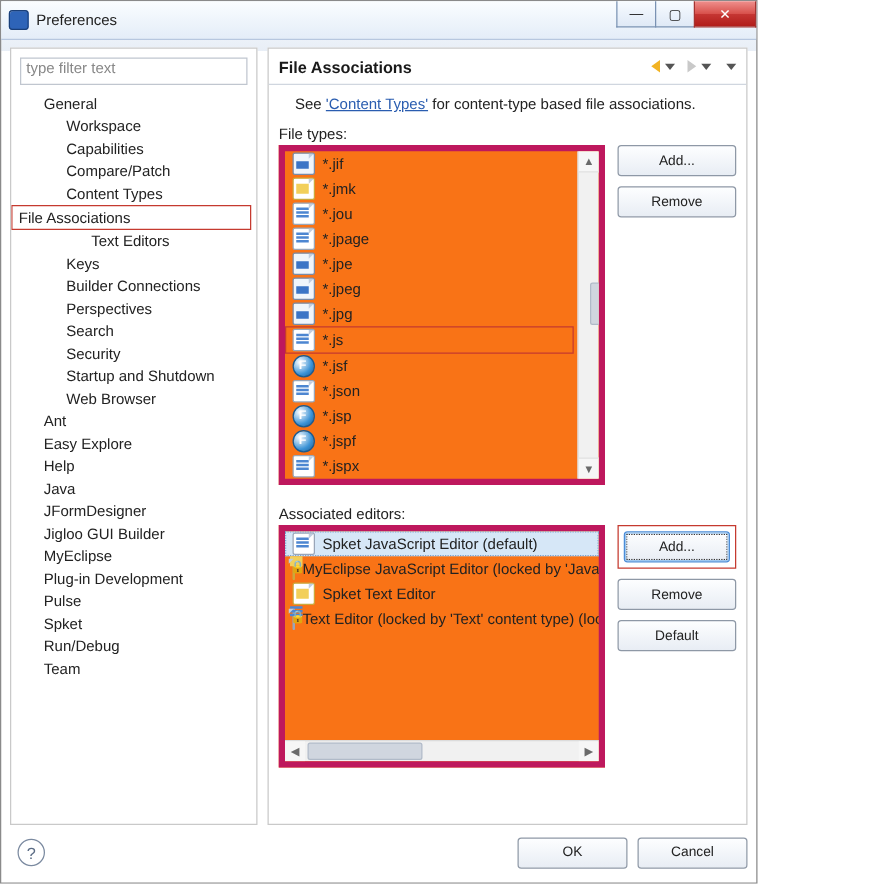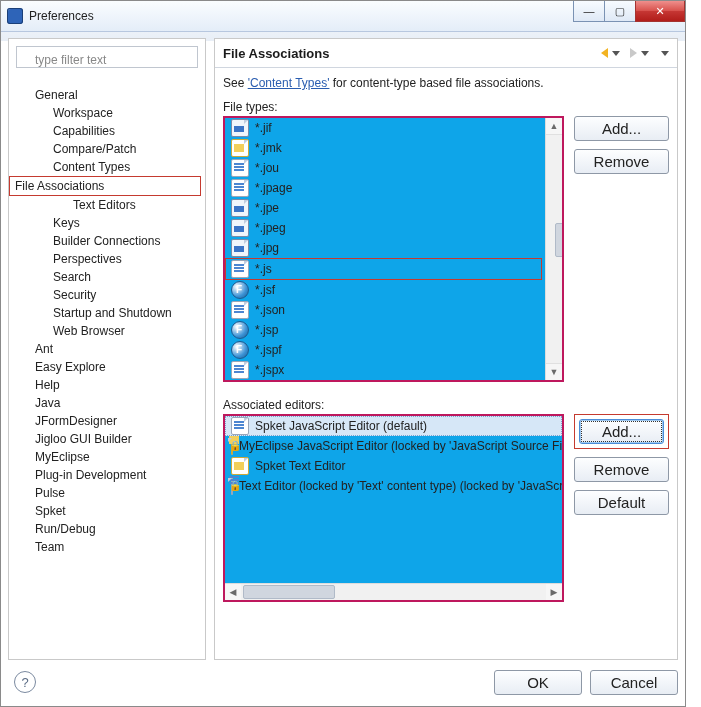--- a/index.html
+++ b/index.html
@@ -1,51 +1,51 @@
 <!DOCTYPE html>
 <html><head>
 <meta charset="utf-8">
 <style>
   html,body{margin:0;padding:0;font-family:Tahoma,"Segoe UI",Arial,sans-serif;font-size:12px;color:#222;background:#fff}
-  .window{width:686px;height:707px;border:1px solid #8a8a8a;background:linear-gradient(#f7fbff,#e8eef6 40px,#fff 40px);position:relative;box-sizing:border-box}
+  .window{width:606px;height:707px;border:1px solid #8a8a8a;background:linear-gradient(#f7fbff,#e8eef6 40px,#fff 40px);position:relative;box-sizing:border-box}
   
   .titlebar{height:30px;background:linear-gradient(#fafdff,#e4edf8);border-bottom:1px solid #b7c7df;display:flex;align-items:center;padding:0 6px}
   .title-icon{width:16px;height:16px;background:#2e64b8;border-radius:3px;margin-right:6px;display:inline-block;box-shadow:inset 0 0 0 1px #1a3f78,inset 1px 1px 0 rgba(255,255,255,.4)}
   .titlebar .title{flex:1;font-size:12px;color:#222}
   .win-btns{display:flex;gap:0;position:absolute;right:0;top:0}
   .win-btn{width:30px;height:20px;border:1px solid #7a92b3;border-top:none;background:linear-gradient(#f7fbff,#dfe9f6);font-family:Arial;font-size:11px;display:flex;align-items:center;justify-content:center}
   .win-btn.min{border-right:none}
   .win-btn.max{border-right:none}
   .win-btn.close{width:48px;background:linear-gradient(#ef8f8c,#d8524d 49%,#c63734 50%,#b11d1a);color:#fff;border-color:#a43330}
   
   .content{position:absolute;left:7px;right:7px;top:37px;bottom:46px;display:flex;gap:8px}
   .panel{background:#fff;border:1px solid #c9c9c9;border-radius:0}
   
   .left{width:196px;display:flex;flex-direction:column}
-  .filter{margin:7px 7px 16px 7px;border:1px solid #c0c6cf;height:20px;padding:0 18px;font-size:12px;color:#888;display:flex;align-items:flex-end}
+  .filter{margin:7px 7px 4px 7px;border:1px solid #c0c6cf;height:20px;padding:0 4px;font-size:12px;color:#888;display:flex;align-items:flex-start}
   .tree{flex:1;overflow:auto;padding:2px 0 6px 0}
   .tree-item{white-space:nowrap;line-height:18px;height:18px;padding-left:6px;cursor:default}
   .tree-item.selected{border:1px solid #c53a2f;background:#fff;margin:0 4px 0 0;padding-left:5px}
   .ind1{padding-left:26px}
   .ind2{padding-left:44px}
   .ind3{padding-left:64px}
   
   .right{flex:1;display:flex;flex-direction:column;position:relative}
   .right-head{height:28px;border-bottom:1px solid #d0d6df;display:flex;align-items:center;padding:0 8px;font-size:13px;font-weight:bold;color:#1a1a1a}
   .head-tools{margin-left:auto;display:flex;gap:2px;align-items:center}
   .tool{width:14px;height:14px;display:inline-block}
   .arrow-back{border-left:7px solid #f2b323;border-top:5px solid transparent;border-bottom:5px solid transparent;width:0;height:0;transform:scaleX(-1)}
   .arrow-fwd{border-left:7px solid #c9c9c9;border-top:5px solid transparent;border-bottom:5px solid transparent;width:0;height:0}
   .caret{width:0;height:0;border-left:4px solid transparent;border-right:4px solid transparent;border-top:5px solid #555;margin-left:2px}
   .right-body{flex:1;padding:6px 8px 8px 8px;display:flex;flex-direction:column;overflow:hidden}
-  .desc{margin:2px 0 8px 0}
+  .desc{margin:2px 0 8px 13px}
   .desc a{color:#2a5db0}
   .section-label{margin:2px 0 2px 0}
   .row{display:flex;gap:10px;align-items:flex-start}
-  .listbox{flex:1;border:2px solid #be185d;background:#0ea5e9;position:relative;overflow:hidden}
+  .listbox{flex:1;border:5px solid #be185d;background:#f97316;position:relative;overflow:hidden}
   .listbox-inner{position:absolute;left:0;top:0;right:16px;bottom:0;overflow:hidden}
   .filetypes{height:262px}
   .li{height:20px;line-height:20px;padding-left:6px;display:flex;align-items:center;gap:6px;white-space:nowrap}
   .li.selected{border:1px solid #c53a2f;margin-right:4px;padding-left:5px}
   .ico{width:16px;height:16px;display:inline-block;border:1px solid #7a8aa6;background:#f0f5fb;border-radius:2px;position:relative}
   .ico::after{content:"";position:absolute;right:0;top:0;border-left:4px solid #c0cde0;border-bottom:4px solid transparent}
   .ico.blue::before{content:"";position:absolute;left:2px;top:6px;width:10px;height:6px;background:#3b74c6}
   .ico.yellow{background:#fff;border-color:#caa93c}
   .ico.yellow::before{content:"";position:absolute;left:2px;top:4px;width:10px;height:8px;background:#f2cf5a}
   .ico.ball{border-radius:50%;background:radial-gradient(circle at 30% 30%,#fff,#3c93d6 60%,#1c5a8f);border:1px solid #1c5a8f}
@@ -54,21 +54,21 @@
   .ico.page{background:#fff;border-color:#9aa6b8}
   .ico.page::before{content:"";position:absolute;left:2px;top:3px;width:10px;height:2px;background:#4d86d1;box-shadow:0 3px 0 #4d86d1,0 6px 0 #4d86d1}
   .ico.lock::before{content:"🔒";position:absolute;left:-3px;top:-2px;font-size:10px}
   
   .vscroll{position:absolute;right:0;top:0;bottom:0;width:16px;background:#f1f1f1;border-left:1px solid #dcdcdc;display:flex;flex-direction:column;align-items:center}
   .vscroll .arr{width:100%;height:16px;display:flex;align-items:center;justify-content:center;color:#6a6a6a;font-size:9px;background:#f6f6f6;border-bottom:1px solid #e0e0e0}
   .vscroll .arr.bot{border-bottom:none;border-top:1px solid #e0e0e0}
   .vscroll .thumb{width:12px;background:#d0d6df;border:1px solid #b0bac8;border-radius:2px}
   .btn-stack{width:95px;display:flex;flex-direction:column;gap:8px}
   .btn-stack-hi{border:1px solid #c53a2f;padding:4px 4px}
-  .btn{height:23px;border:1px solid #8e98a6;border-radius:3px;background:linear-gradient(#fdfeff,#e8edf4);font-size:15px;display:flex;align-items:center;justify-content:center;cursor:default}
+  .btn{height:23px;border:1px solid #8e98a6;border-radius:3px;background:linear-gradient(#fdfeff,#e8edf4);font-size:11px;display:flex;align-items:center;justify-content:center;cursor:default}
   .btn.focused{outline:1px dotted #333;outline-offset:-3px;border-color:#4b8dd8;box-shadow:0 0 0 1px #9ec7ef inset}
   
   .assoc{height:184px}
   .assoc .li.sel-blue{background:#d6e7f7;outline:1px dotted #7aa2cf;outline-offset:-1px}
   .assoc-inner{position:absolute;left:0;top:0;right:0;bottom:16px;overflow:hidden}
   .hscroll{position:absolute;left:0;right:0;bottom:0;height:16px;background:#f1f1f1;border-top:1px solid #dcdcdc;display:flex;align-items:center}
   .hscroll .arr{width:16px;height:100%;display:flex;align-items:center;justify-content:center;font-size:9px;color:#6a6a6a;background:#f6f6f6}
   .hscroll .thumb{height:12px;background:#d0d6df;border:1px solid #b0bac8;border-radius:2px;margin-left:2px}
   
   .bottombar{position:absolute;left:7px;right:7px;bottom:7px;height:34px;display:flex;align-items:center}

